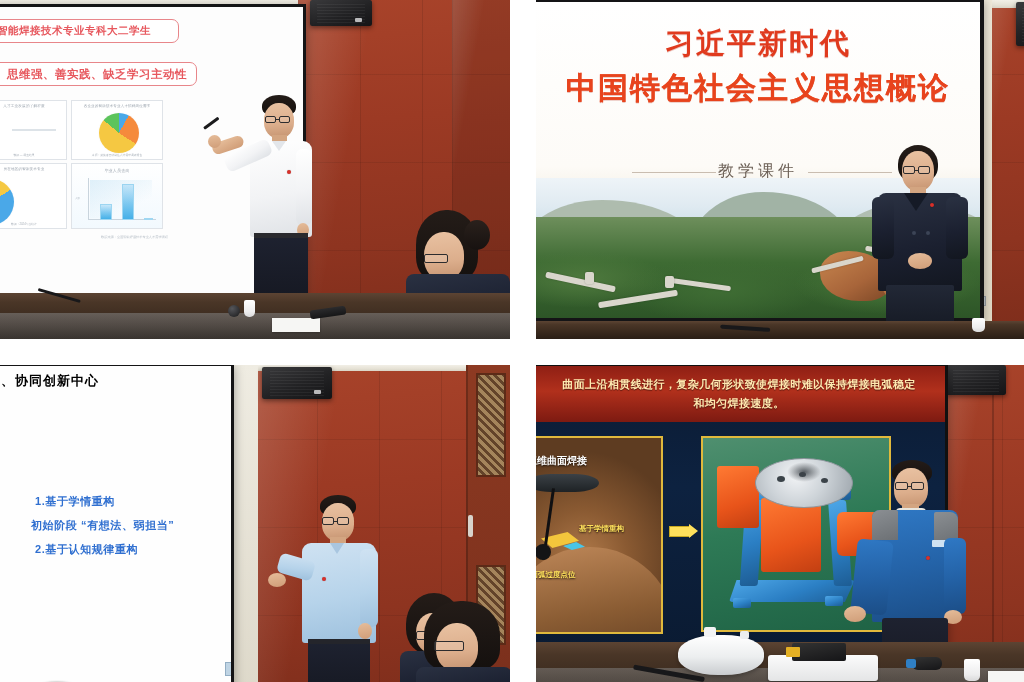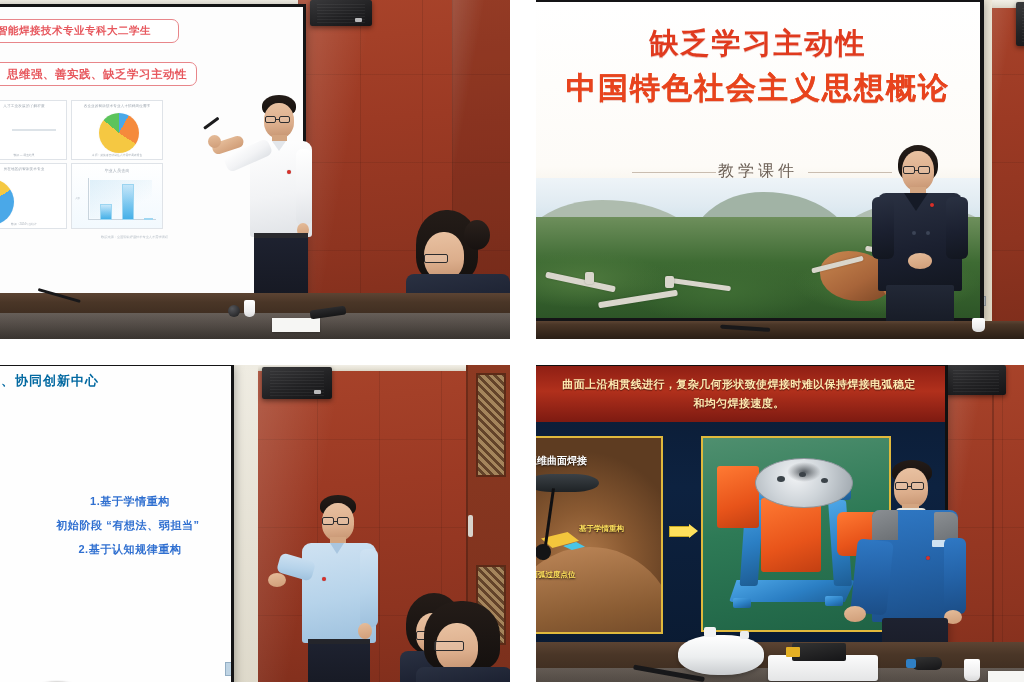--- a/index.html
+++ b/index.html
@@ -186,24 +186,24 @@
   }
   .s2-rock {
     position: absolute;
     background: linear-gradient(150deg,#c9874f 0%, #a8653a 60%, #7d4827 100%);
     border-radius: 40% 60% 35% 55%;
   }
 
   
   .s3 { background: #fefefe; }
   .s3-head {
-    position: absolute; color: #0369a1; font-weight: 700;
+    position: absolute; color: #000000; font-weight: 700;
     letter-spacing: 1px; white-space: nowrap; text-align: center;
   }
-  .s3-list { position: absolute; text-align: center; }
+  .s3-list { position: absolute; }
   .s3-line {
     color: #2f6fd0; font-weight: 700; white-space: nowrap;
     letter-spacing: .6px;
   }
 
   
   .s4 { background: linear-gradient(180deg,#0b1b33 0%, #0d2240 40%, #0a1a31 100%); border-color: #101010; }
   .s4-banner {
     position: absolute; left: 0; right: 0; top: 0;
     background: linear-gradient(180deg,#8f1f14 0%, #b1301c 45%, #7d1a11 100%);
@@ -475,21 +475,21 @@
     <div class="ceiling-strip" style="height:8px;"></div>
     <div style="position:absolute;left:430px;top:0;width:26px;bottom:0;background:linear-gradient(180deg,#efe9da,#e2dac7);"></div>
     <div class="speaker-box" style="left:480px;top:2px;width:46px;height:44px;">
       <div class="speaker-grille"></div>
     </div>
     <div class="window-frame" style="left:408px;top:0;width:26px;bottom:0;border-width:2px;
                 background:linear-gradient(180deg,#e9f0f5 0%,#dbe7ef 55%,#9fb6a4 100%);"></div>
     <div style="position:absolute;left:438px;top:296px;width:12px;height:10px;background:#c8cdd2;border:1px solid #9aa0a6;"></div>
 
     <div class="screen s2 frameless" style="left:-4px;top:-2px;width:452px;height:324px;">
-      <div class="s2-title" style="top:22px;font-size:29px;">缺乏学习主动性</div>
+      <div class="s2-title" style="top:22px;font-size:29px;">习近平新时代</div>
       <div class="s2-title l2" style="top:66px;font-size:30px;">中国特色社会主义思想概论</div>
       <div class="s2-rule" style="left:96px;top:170px;width:84px;"></div>
       <div class="s2-sub" style="top:159px;font-size:16px;">教学课件</div>
       <div class="s2-rule" style="left:272px;top:170px;width:84px;"></div>
 
       <div class="s2-scene" style="height:140px;">
         <div class="s2-sky"></div>
         <div class="s2-mtn" style="left:-4%;top:16%;width:42%;height:40%;background:#aebcae;"></div>
         <div class="s2-mtn" style="left:34%;top:10%;width:38%;height:46%;background:#a1b3a5;"></div>
         <div class="s2-mtn" style="left:66%;top:18%;width:40%;height:38%;background:#b0beb2;"></div>

